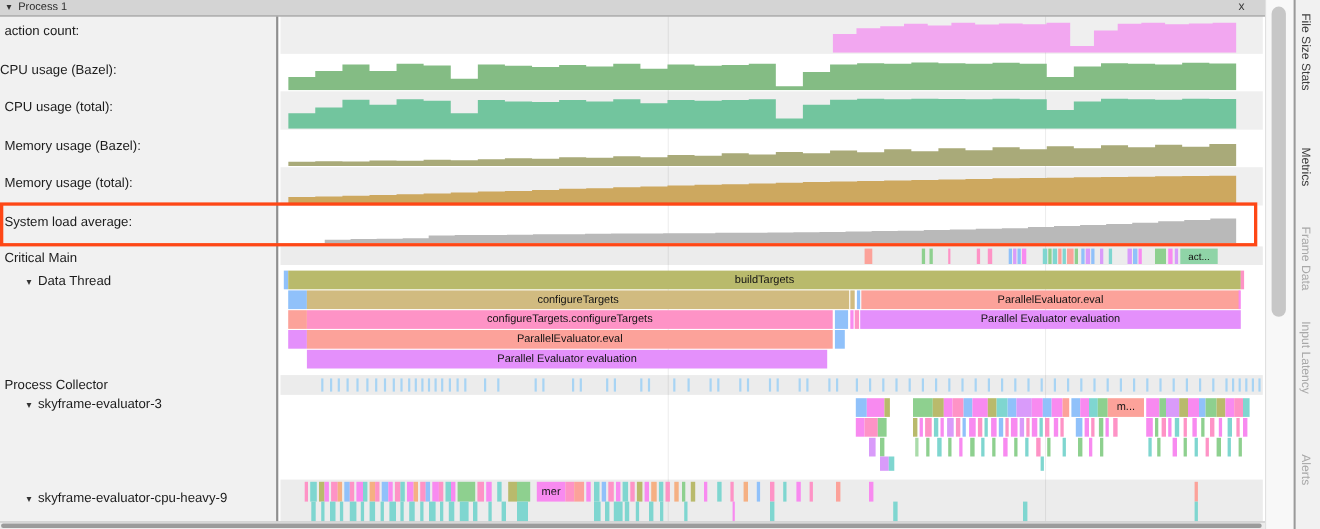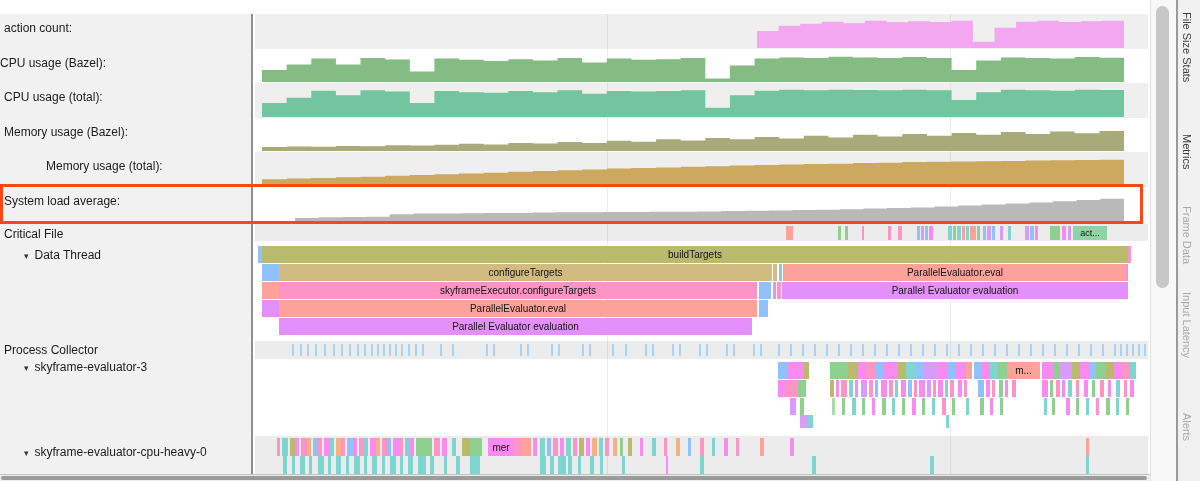--- a/index.html
+++ b/index.html
@@ -30,27 +30,27 @@
 </style>
 </head>
 <body>
 
 <div id="app">
   <div id="left-panel">
       <div class="lbl" style="left: 4px; top: 7px;">action count:</div>
       <div class="lbl" style="left: 0; top: 42px;">CPU usage (Bazel):</div>
       <div class="lbl" style="left: 4px; top: 76px;">CPU usage (total):</div>
       <div class="lbl" style="left: 4px; top: 111px;">Memory usage (Bazel):</div>
-      <div class="lbl" style="left: 4px; top: 145px; margin-left: 42px;">Memory usage (total):</div>
+      <div class="lbl" style="left: 4px; top: 145px;">Memory usage (total):</div>
       <div class="lbl" style="left: 4px; top: 180px;">System load average:</div>
-      <div class="lbl" style="left: 4px; top: 213px;"><span>Critical File</span></div>
+      <div class="lbl" style="left: 4px; top: 213px;"><span>Critical Main</span></div>
       <div class="lbl" style="left: 24px; top: 234px;"><span class="tri">▾</span><span>Data Thread</span></div>
       <div class="lbl" style="left: 4px; top: 329px;"><span>Process Collector</span></div>
       <div class="lbl" style="left: 24px; top: 346px;"><span class="tri">▾</span><span>skyframe-evaluator-3</span></div>
-      <div class="lbl" style="left: 24px; top: 431px;"><span class="tri">▾</span><span>skyframe-evaluator-cpu-heavy-0</span></div>
+      <div class="lbl" style="left: 24px; top: 431px;"><span class="tri">▾</span><span>skyframe-evaluator-cpu-heavy-9</span></div>
     </div>
   <div id="divider"></div>
   <div id="rows-layer">
       <div class="rowbg" style="top: 14px; height: 35px; background: rgb(239, 239, 239);"></div>
       <div class="rowbg" style="top: 49px; height: 34px; background: rgb(255, 255, 255);"></div>
       <div class="rowbg" style="top: 83px; height: 35px; background: rgb(239, 239, 239);"></div>
       <div class="rowbg" style="top: 118px; height: 34px; background: rgb(255, 255, 255);"></div>
       <div class="rowbg" style="top: 152px; height: 35px; background: rgb(239, 239, 239);"></div>
       <div class="rowbg" style="top: 187px; height: 35px; background: rgb(255, 255, 255);"></div>
       <div class="rowbg" style="top: 224px; height: 17px; background: rgb(236, 236, 236);"></div>
@@ -112,21 +112,21 @@
       <div class="seg" style="left: 258px; width: 4px; top: 246px; height: 17px; background: rgb(144, 193, 250);"></div>
       <div class="seg" style="left: 262px; width: 866px; top: 246px; height: 17px; background: rgb(185, 186, 108);">buildTargets</div>
       <div class="seg" style="left: 1128px; width: 3px; top: 246px; height: 17px; background: rgb(254, 147, 198);"></div>
       <div class="seg" style="left: 262px; width: 17px; top: 264px; height: 17px; background: rgb(144, 193, 250);"></div>
       <div class="seg" style="left: 279px; width: 493px; top: 264px; height: 17px; background: rgb(209, 187, 128);">configureTargets</div>
       <div class="seg" style="left: 773px; width: 4px; top: 264px; height: 17px; background: rgb(209, 187, 128);"></div>
       <div class="seg" style="left: 779px; width: 3px; top: 264px; height: 17px; background: rgb(144, 193, 250);"></div>
       <div class="seg" style="left: 783px; width: 344px; top: 264px; height: 17px; background: rgb(252, 162, 154);">ParallelEvaluator.eval</div>
       <div class="seg" style="left: 1126px; width: 2px; top: 264px; height: 17px; background: rgb(248, 138, 240);"></div>
       <div class="seg" style="left: 262px; width: 17px; top: 282px; height: 17px; background: rgb(252, 162, 154);"></div>
-      <div class="seg" style="left: 279px; width: 478px; top: 282px; height: 17px; background: rgb(254, 147, 198);">skyframeExecutor.configureTargets</div>
+      <div class="seg" style="left: 279px; width: 478px; top: 282px; height: 17px; background: rgb(254, 147, 198);">configureTargets.configureTargets</div>
       <div class="seg" style="left: 759px; width: 12px; top: 282px; height: 17px; background: rgb(144, 193, 250);"></div>
       <div class="seg" style="left: 773px; width: 3px; top: 282px; height: 17px; background: rgb(248, 138, 240);"></div>
       <div class="seg" style="left: 777px; width: 4px; top: 282px; height: 17px; background: rgb(254, 147, 198);"></div>
       <div class="seg" style="left: 782px; width: 346px; top: 282px; height: 17px; background: rgb(228, 144, 251);">Parallel Evaluator evaluation</div>
       <div class="seg" style="left: 262px; width: 17px; top: 300px; height: 17px; background: rgb(228, 144, 251);"></div>
       <div class="seg" style="left: 279px; width: 478px; top: 300px; height: 17px; background: rgb(252, 162, 154);">ParallelEvaluator.eval</div>
       <div class="seg" style="left: 759px; width: 9px; top: 300px; height: 17px; background: rgb(144, 193, 250);"></div>
       <div class="seg" style="left: 279px; width: 473px; top: 318px; height: 17px; background: rgb(228, 144, 251);">Parallel Evaluator evaluation</div>
       <div class="tick" style="left: 292px; top: 344px; width: 2px; height: 12px; background: rgb(168, 212, 244);"></div>
       <div class="tick" style="left: 300px; top: 344px; width: 2px; height: 12px; background: rgb(168, 212, 244);"></div>
@@ -401,20 +401,24 @@
       <div class="seg" style="left: 622px; width: 3px; top: 456px; height: 18px; background: rgb(127, 214, 208);"></div>
       <div class="seg" style="left: 666px; width: 2px; top: 456px; height: 18px; background: rgb(248, 138, 240);"></div>
       <div class="seg" style="left: 700px; width: 4px; top: 456px; height: 18px; background: rgb(127, 214, 208);"></div>
       <div class="seg" style="left: 812px; width: 4px; top: 456px; height: 18px; background: rgb(127, 214, 208);"></div>
       <div class="seg" style="left: 930px; width: 4px; top: 456px; height: 18px; background: rgb(127, 214, 208);"></div>
       <div class="seg" style="left: 1086px; width: 3px; top: 456px; height: 18px; background: rgb(127, 214, 208);"></div>
     </div>
 
   <div id="red-box"></div>
 
+  <div id="header">
+    <span id="proc-title"><span class="tri">▾</span><span>Process 1</span></span>
+    <span id="close-x">x</span>
+  </div>
 
   <div id="hscroll-track"></div>
   <div id="hscroll-thumb"></div>
   <div id="vscroll-track"></div>
   <div id="vscroll-thumb"></div>
   <div id="tab-divider"></div>
   <div id="tab-strip">
       <div class="vtab" style="top: 12px; color: rgb(60, 60, 60);">File Size Stats</div>
       <div class="vtab" style="top: 134px; color: rgb(60, 60, 60);">Metrics</div>
       <div class="vtab" style="top: 206px; color: rgb(168, 168, 168);">Frame Data</div>

